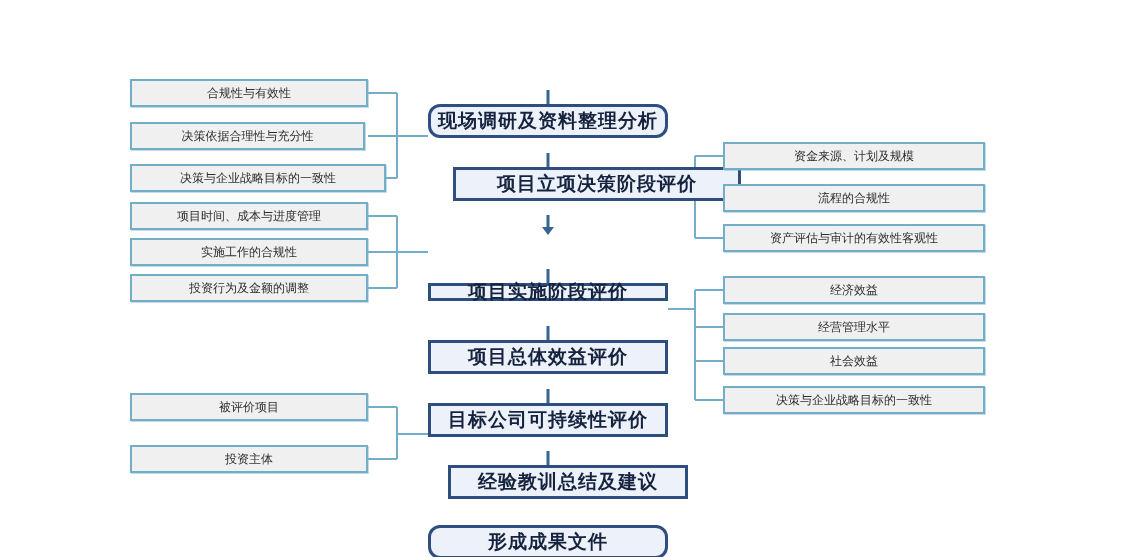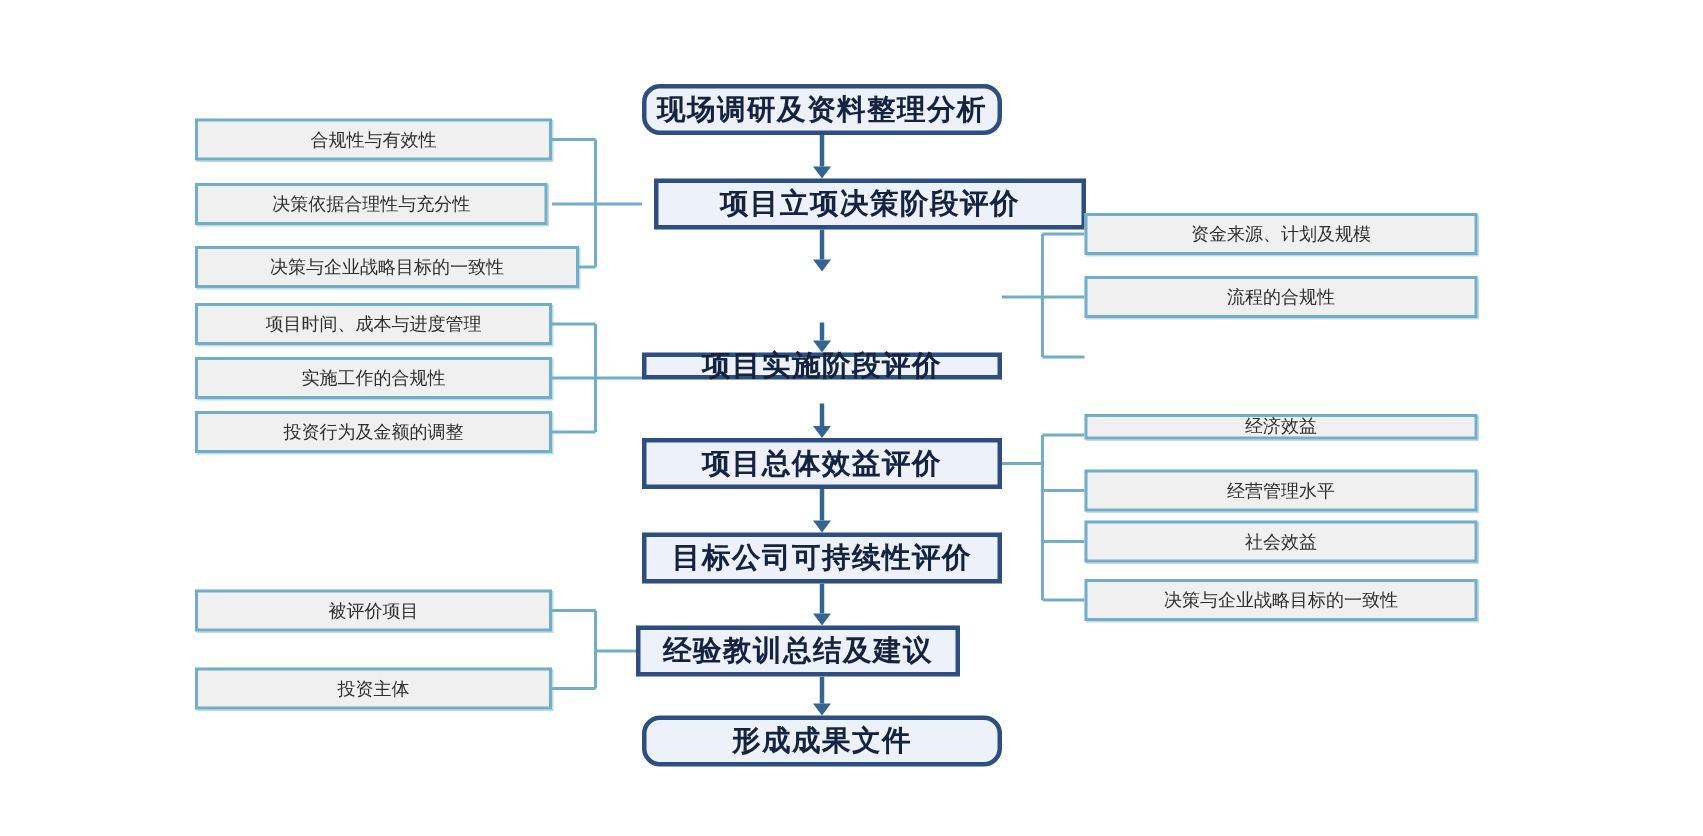--- a/index.html
+++ b/index.html
@@ -38,20 +38,21 @@
     border:3px solid var(--main-border);
     background:var(--main-fill);
     color:var(--main-text);
     font-weight:bold;
     font-size:19px;
     letter-spacing:1px;
     display:flex;
     align-items:center;
     justify-content:center;
     white-space:nowrap;
+    margin-top:48px;
   }
   .rounded{border-radius:12px;}
   .side-box{
     position:absolute;
     box-sizing:border-box;
     border:2px solid var(--side-border);
     background:var(--side-fill);
     color:var(--side-text);
     font-size:12px;
     display:flex;
@@ -102,39 +103,40 @@
       <line class="a-line" x1="548" y1="389" x2="548" y2="409"></line>
       <polygon class="a-head" points="542,409 554,409 548,417"></polygon>
     </g>
     <g>
       <line class="a-line" x1="548" y1="451" x2="548" y2="469"></line>
       <polygon class="a-head" points="542,469 554,469 548,477"></polygon>
     </g>
   </svg>
 
   <div class="main-box rounded" style="left:428px;top:56px;width:240px;height:34px">现场调研及资料整理分析</div>
-  <div class="main-box" style="left:436px;top:119px;width:288px;height:34px">项目立项决策阶段评价</div>
+  <div class="main-box" style="left:453px;top:119px;width:288px;height:34px">项目立项决策阶段评价</div>
   <div class="main-box" style="left:428px;top:235px;width:240px;height:18px">项目实施阶段评价</div>
   <div class="main-box" style="left:428px;top:292px;width:240px;height:34px">项目总体效益评价</div>
   <div class="main-box" style="left:428px;top:355px;width:240px;height:34px">目标公司可持续性评价</div>
-  <div class="main-box" style="left:424px;top:417px;width:216px;height:34px">经验教训总结及建议</div>
+  <div class="main-box" style="left:448px;top:417px;width:240px;height:34px">经验教训总结及建议</div>
   <div class="main-box rounded" style="left:428px;top:477px;width:240px;height:34px">形成成果文件</div>
 
   <div class="side-box" style="left:130px;top:79px;width:238px;height:28px">合规性与有效性</div>
   <div class="side-box" style="left:130px;top:122px;width:235px;height:28px">决策依据合理性与充分性</div>
   <div class="side-box" style="left:130px;top:164px;width:256px;height:28px">决策与企业战略目标的一致性</div>
 
   <div class="side-box" style="left:130px;top:202px;width:238px;height:28px">项目时间、成本与进度管理</div>
   <div class="side-box" style="left:130px;top:238px;width:238px;height:28px">实施工作的合规性</div>
   <div class="side-box" style="left:130px;top:274px;width:238px;height:28px">投资行为及金额的调整</div>
 
   <div class="side-box" style="left:130px;top:393px;width:238px;height:28px">被评价项目</div>
   <div class="side-box" style="left:130px;top:445px;width:238px;height:28px">投资主体</div>
 
   <div class="side-box" style="left:723px;top:184px;width:262px;height:28px">流程的合规性</div>
   <div class="side-box" style="left:723px;top:142px;width:262px;height:28px">资金来源、计划及规模</div>
+  <div class="side-box" style="left:723px;top:224px;width:262px;height:28px">资产评估与审计的有效性客观性</div>
 
-  <div class="side-box" style="left:723px;top:276px;width:262px;height:17px">经济效益</div>
+  <div class="side-box" style="left:723px;top:276px;width:262px;height:28px">经济效益</div>
   <div class="side-box" style="left:723px;top:313px;width:262px;height:28px">经营管理水平</div>
   <div class="side-box" style="left:723px;top:347px;width:262px;height:28px">社会效益</div>
   <div class="side-box" style="left:723px;top:386px;width:262px;height:28px">决策与企业战略目标的一致性</div>
 
 </div>
 
 </body></html>

